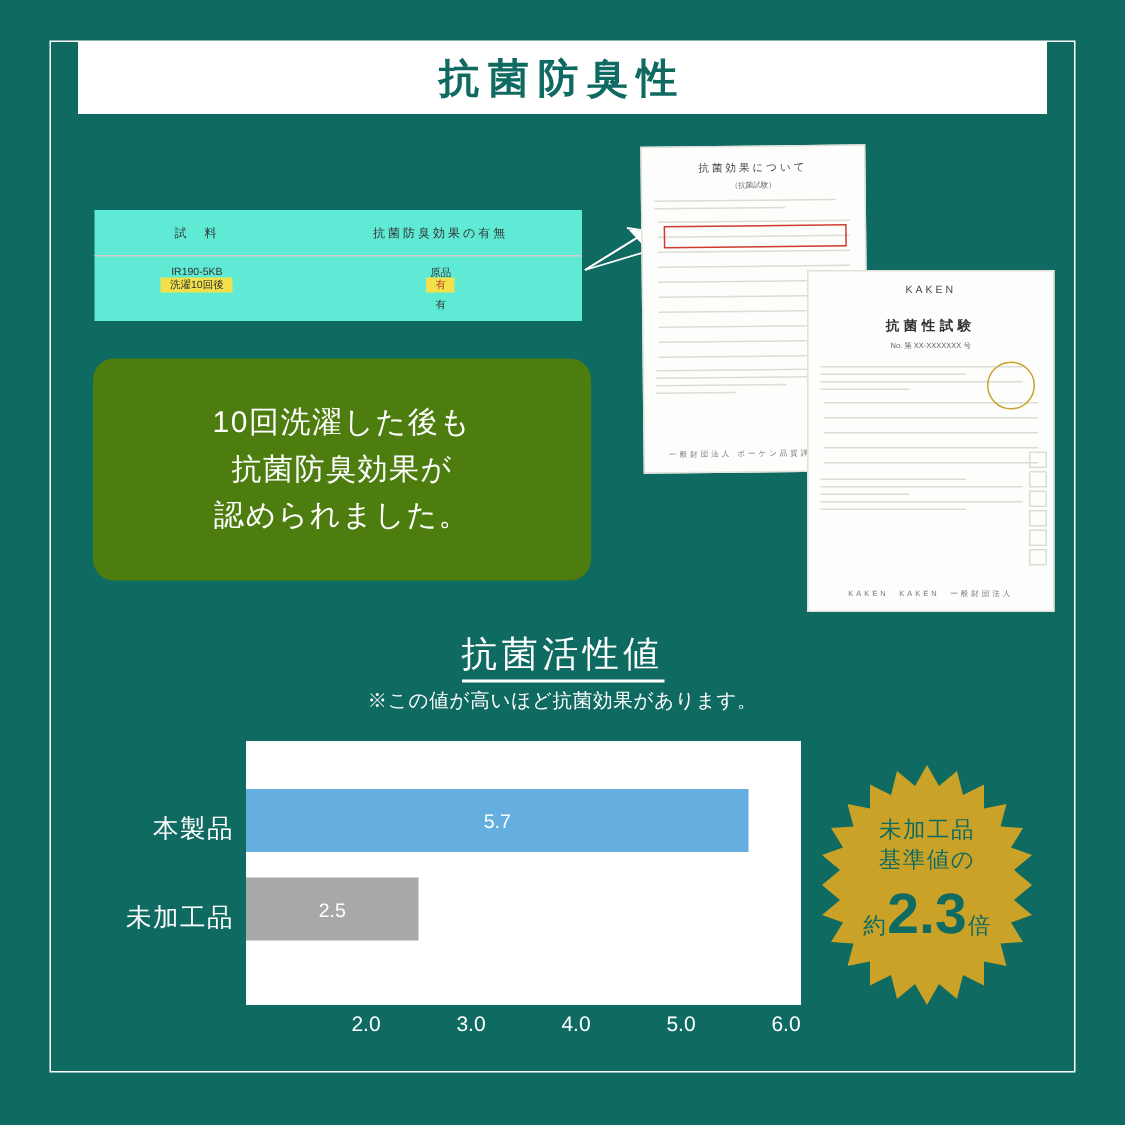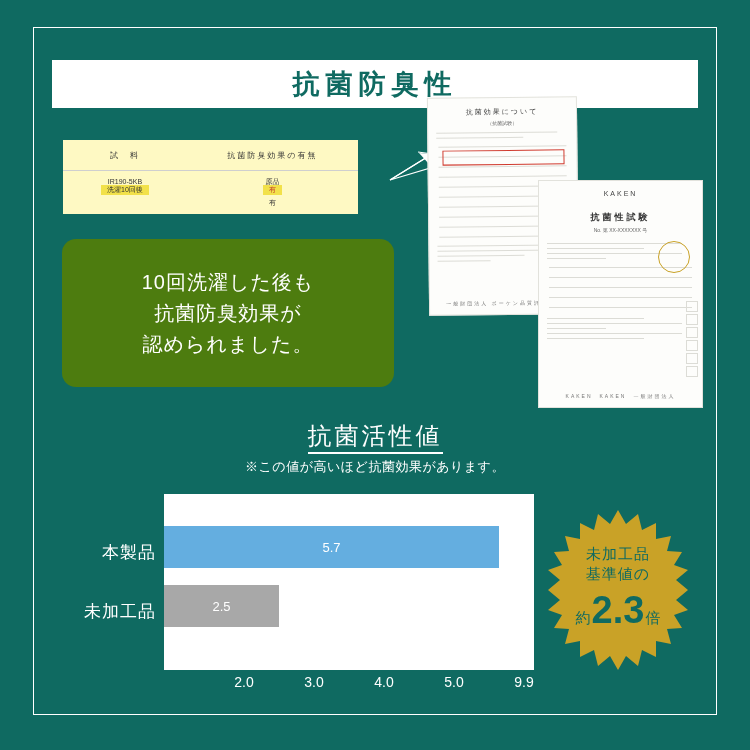--- a/index.html
+++ b/index.html
@@ -34,38 +34,37 @@
   .title-band {
     position: absolute;
     left: 52px;
     top: 28px;
     width: 646px;
     height: 48px;
     background: #ffffff;
     display: flex;
     align-items: center;
     justify-content: center;
-    margin-top: 32px;
   }
   .title-band .title-text {
     color: #0f6a61;
     font-size: 27px;
     letter-spacing: 6px;
     font-weight: bold;
     white-space: nowrap;
   }
 
   
   .doc-table {
     position: absolute;
     left: 63px;
     top: 140px;
-    width: 295px;
+    width: 325px;
     height: 74px;
-    background: #fef9c3;
+    background: #5eead4;
     box-sizing: border-box;
     padding: 0;
   }
   .doc-table .dt-head {
     display: flex;
     height: 30px;
     align-items: center;
     border-bottom: 1px solid #cfcfcf;
     font-size: 8px;
     color: #333;
@@ -547,21 +546,21 @@
   </div>
 
   <div class="bar-label lab-a">本製品</div>
   <div class="bar-label lab-b">未加工品</div>
 
   <div class="axis">
     <div class="tick" style="left:80px;">2.0</div>
     <div class="tick" style="left:150px;">3.0</div>
     <div class="tick" style="left:220px;">4.0</div>
     <div class="tick" style="left:290px;">5.0</div>
-    <div class="tick" style="left:360px;">9.9</div>
+    <div class="tick" style="left:360px;">6.0</div>
   </div>
 
   <div class="badge">
     <svg width="164" height="164" viewBox="0 0 164 164">
       <polygon fill="#c9a227" points="82,2 90,16 102,6 106,22 120,15 120,31 135,28 131,43 146,44 138,57 152,62 140,72 152,82 140,92 152,102 138,107 146,120 131,121 135,136 120,133 120,149 106,142 102,158 90,148 82,162 74,148 62,158 58,142 44,149 44,133 29,136 33,121 18,120 26,107 12,102 24,92 12,82 24,72 12,62 26,57 18,44 33,43 29,28 44,31 44,15 58,22 62,6 74,16"></polygon>
     </svg>
     <div class="badge-inner">
       <div class="l1">未加工品</div>
       <div class="l2">基準値の</div>
       <div class="l3">

